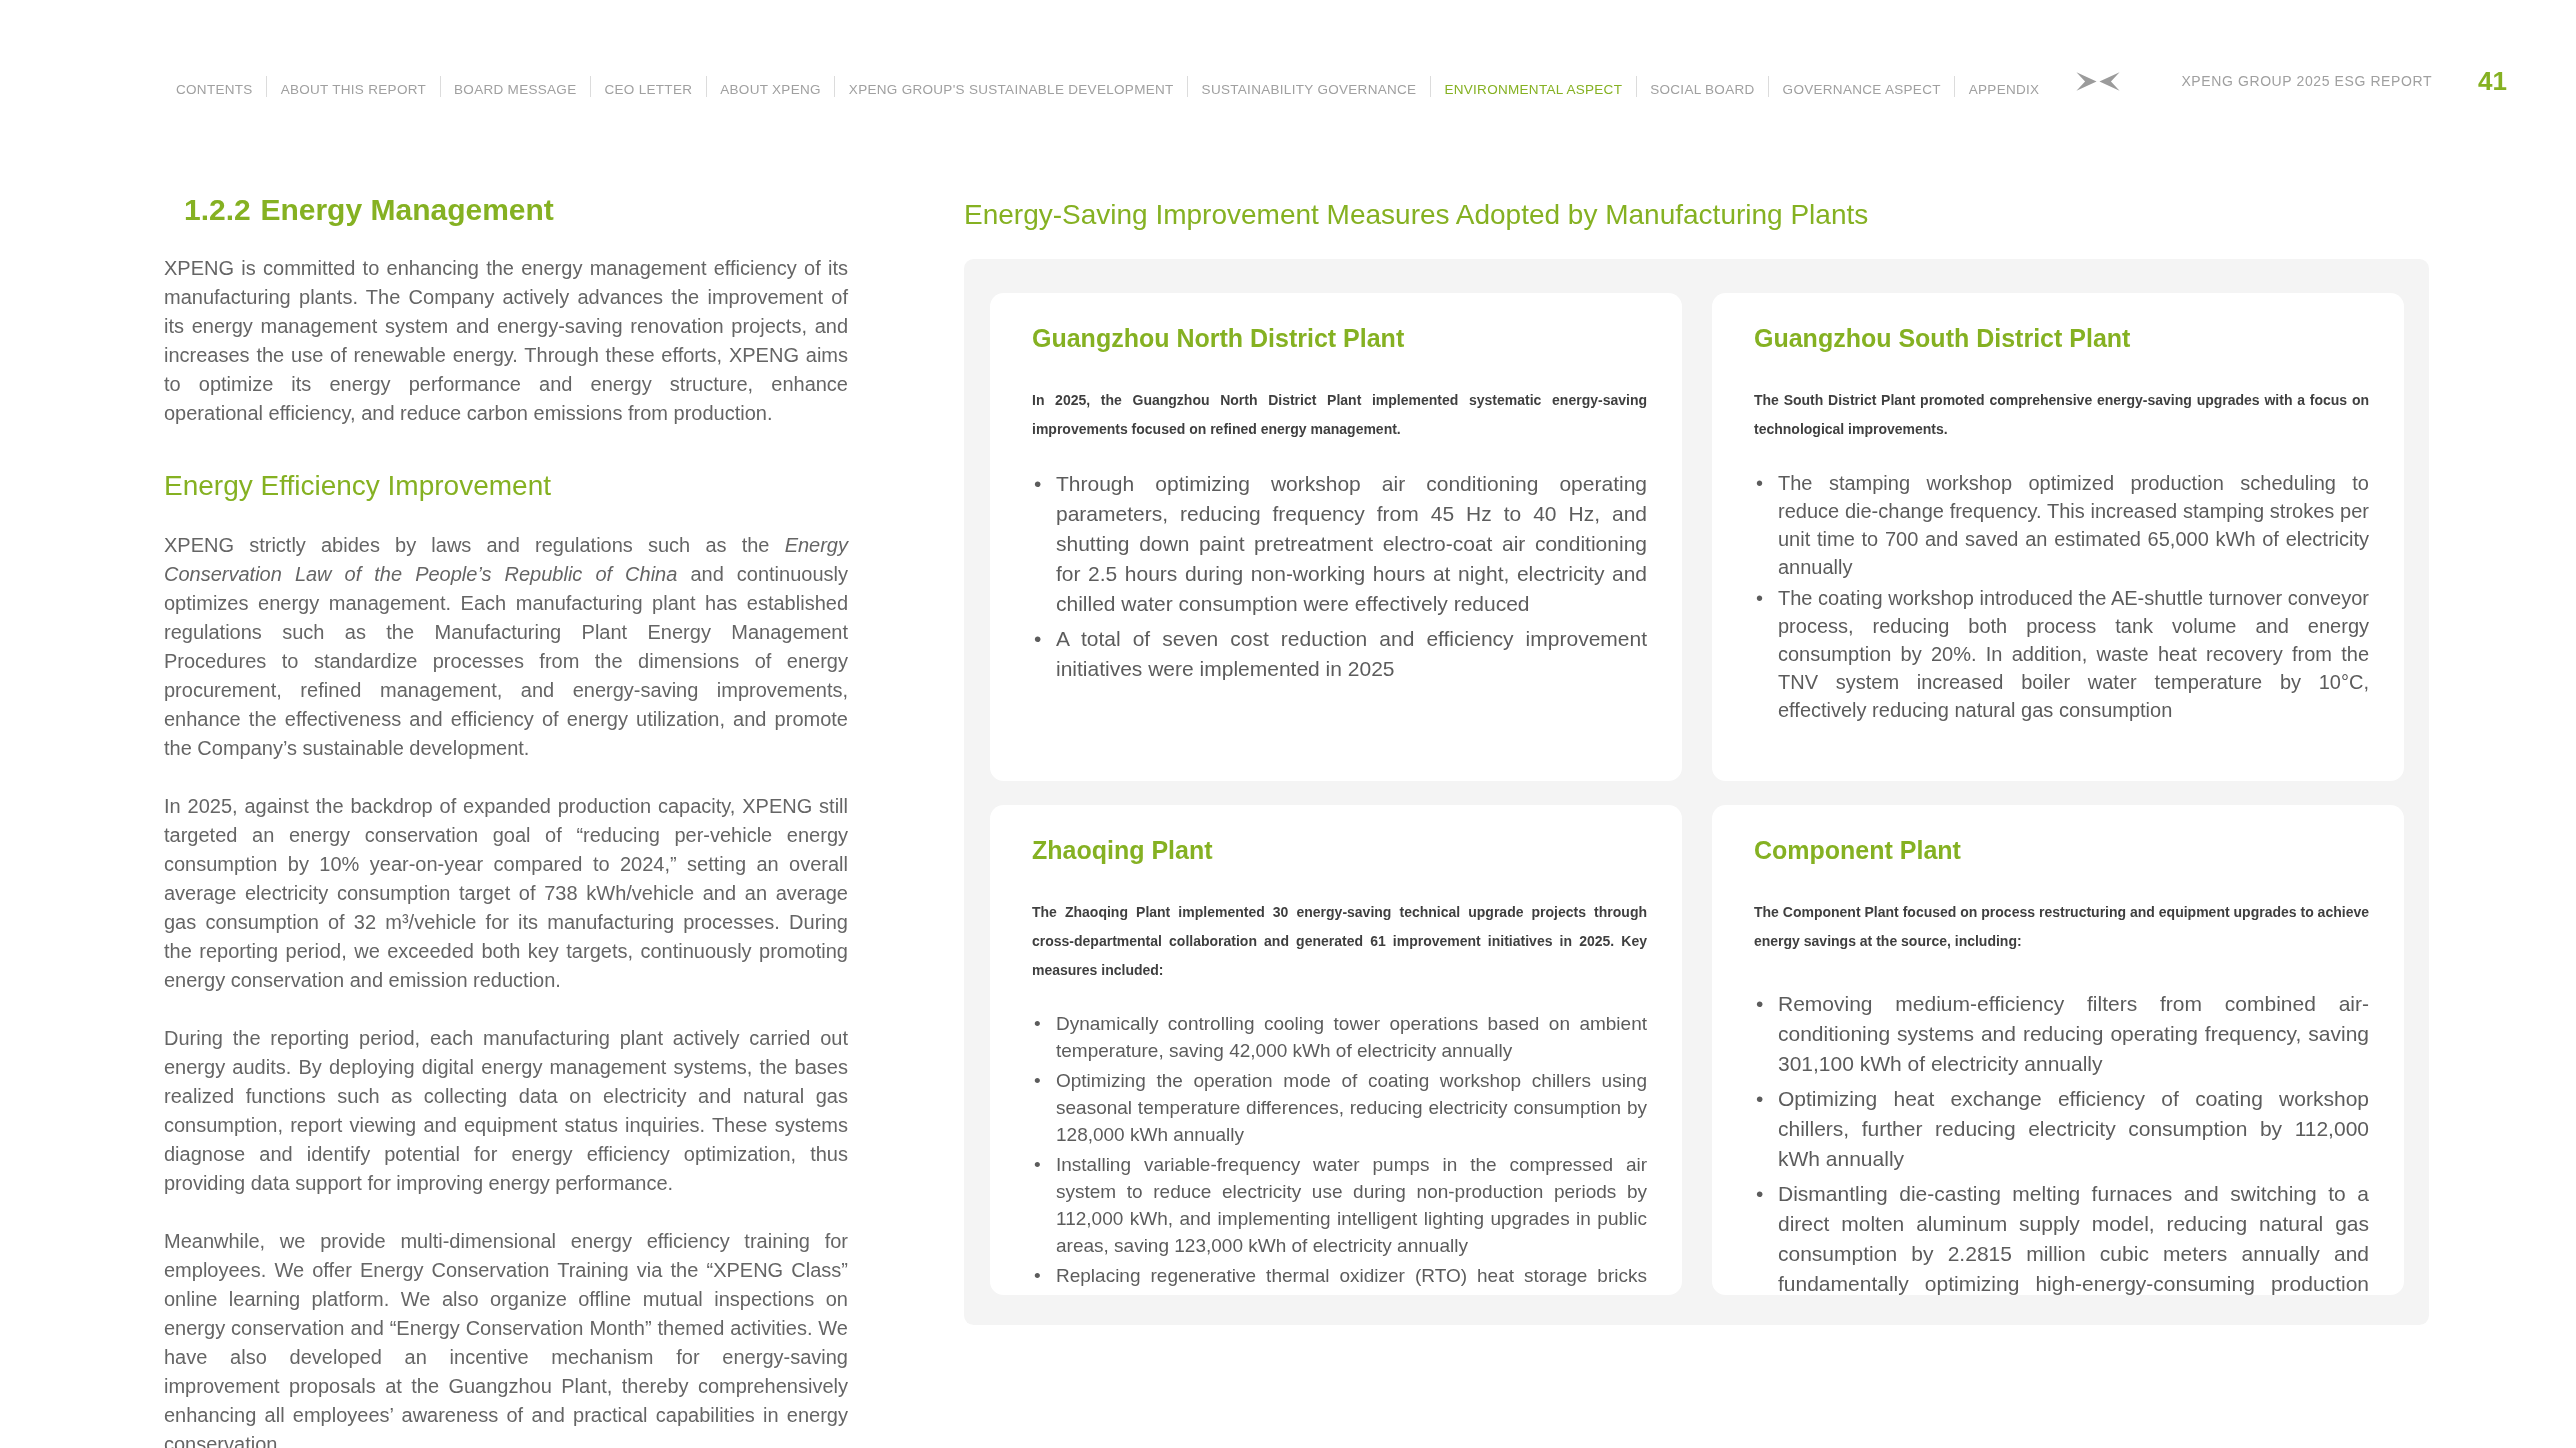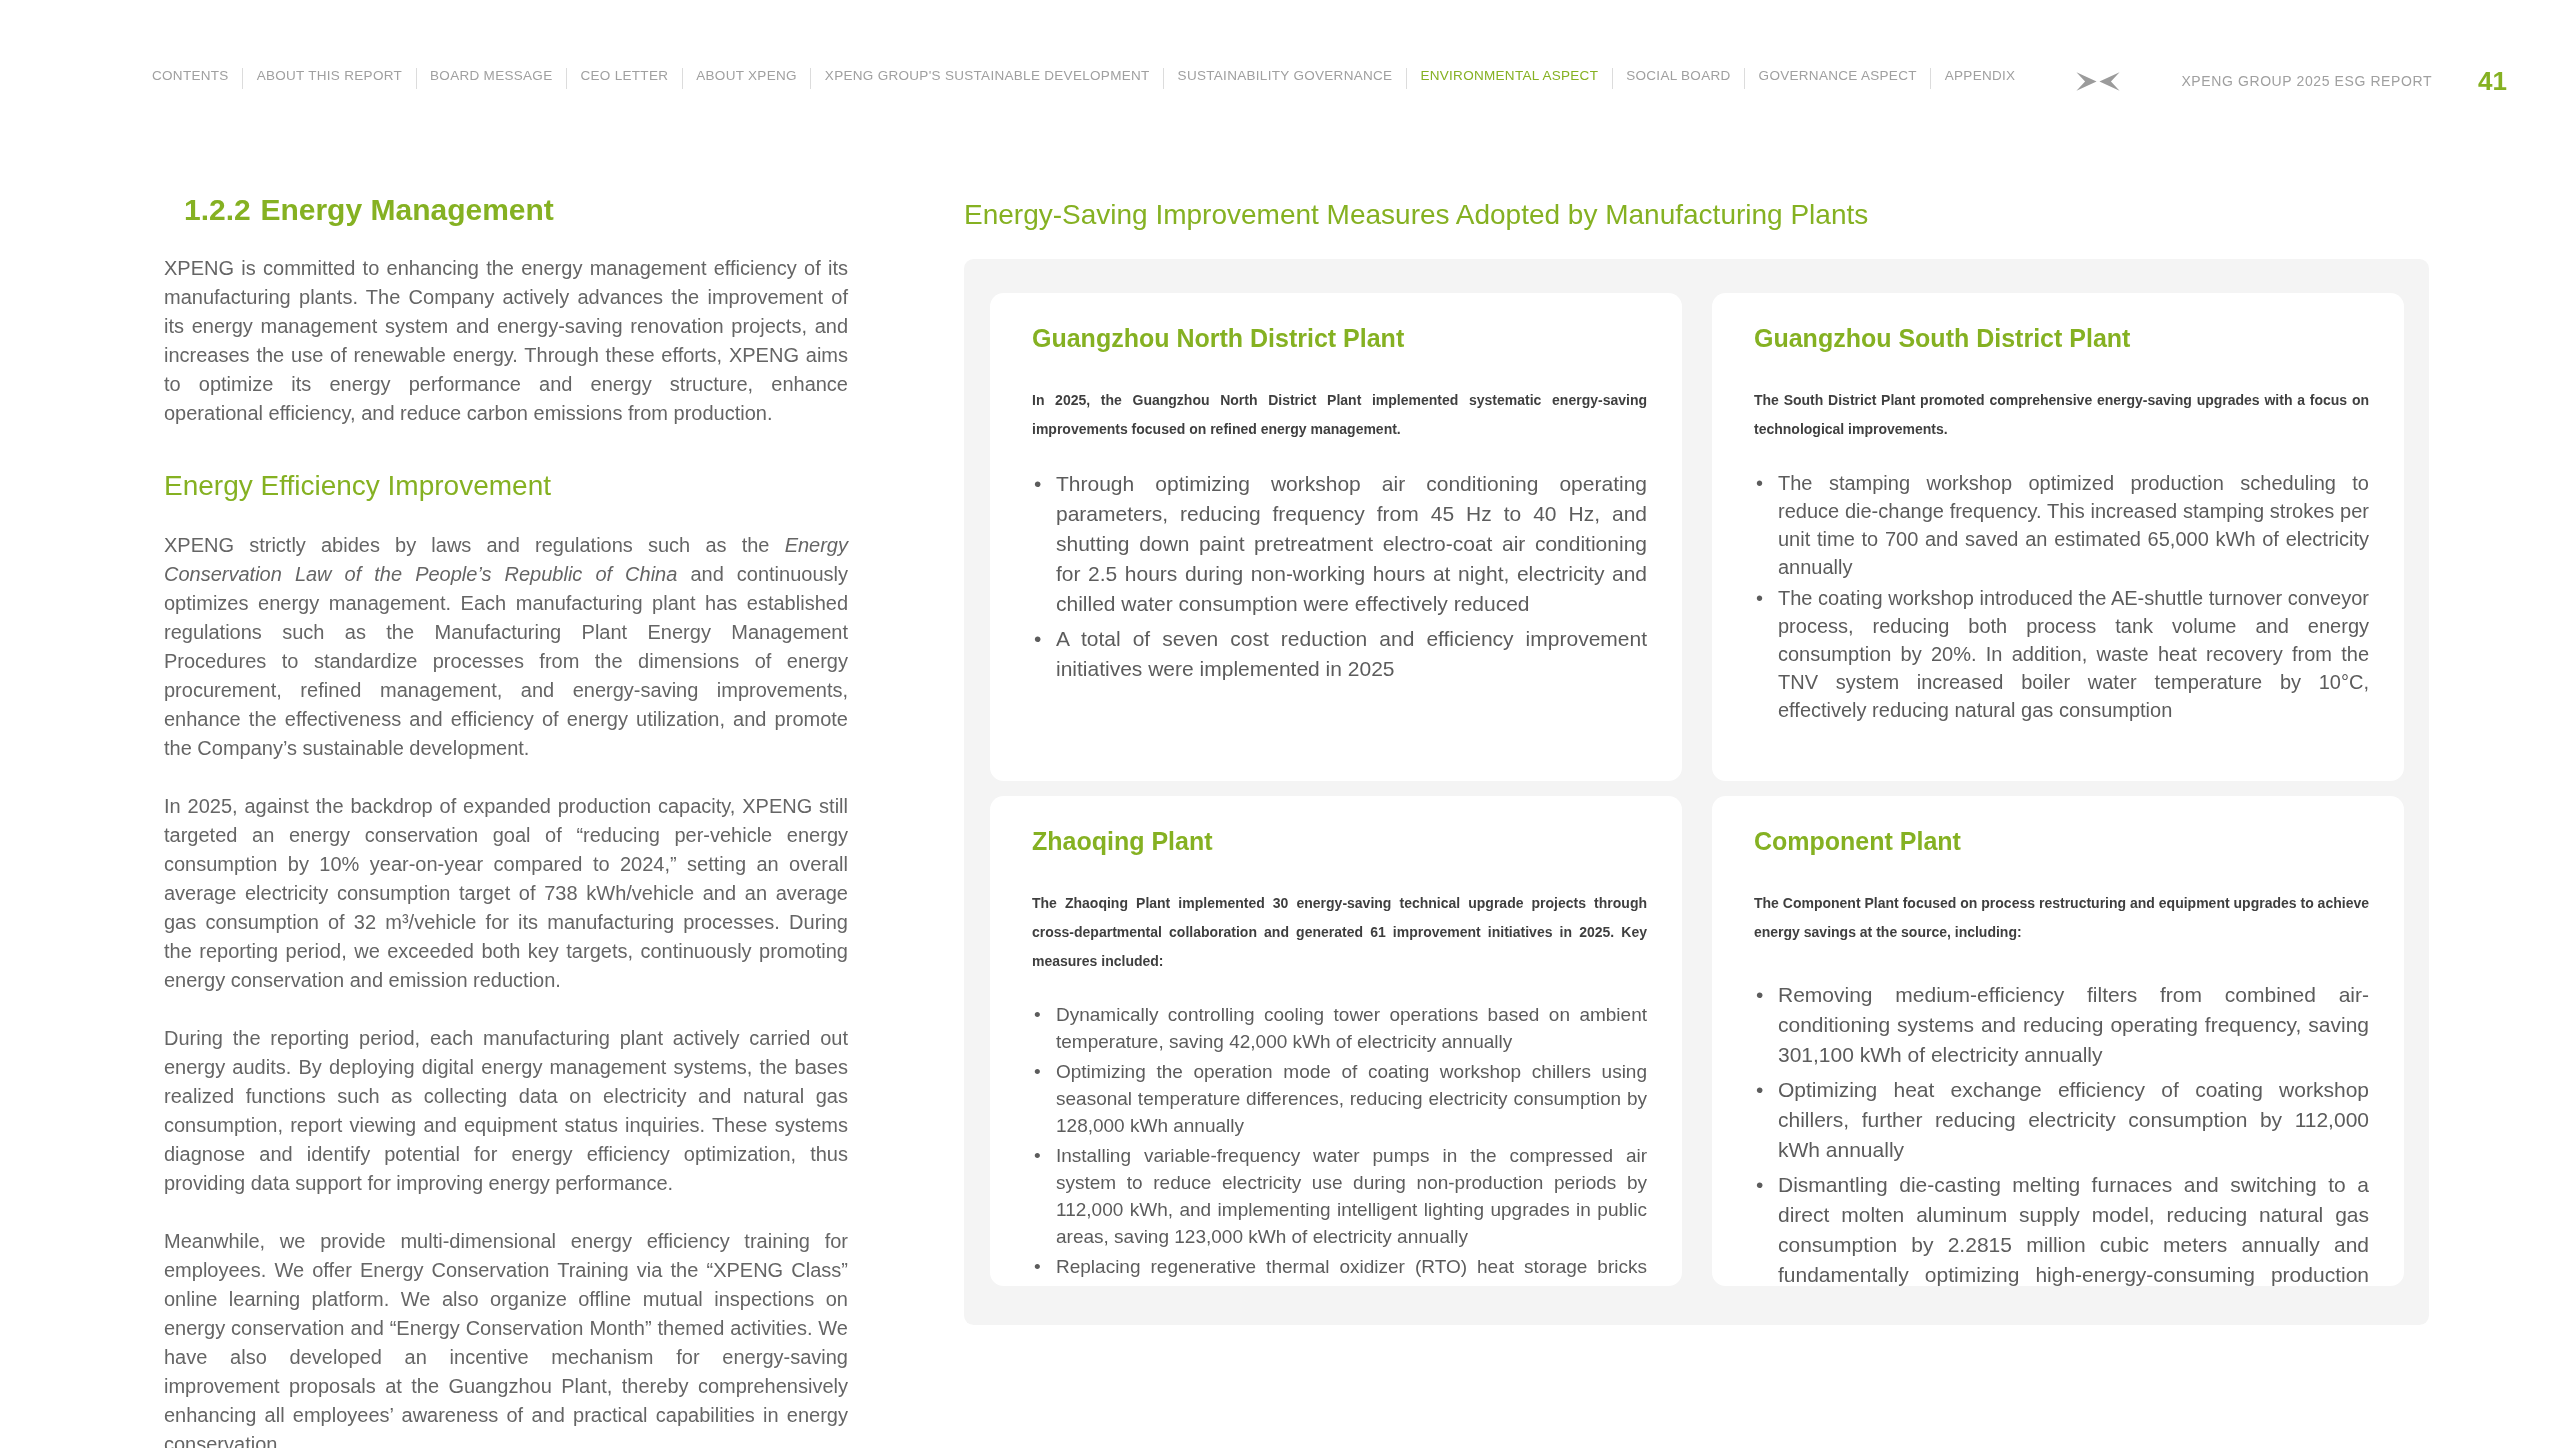--- a/index.html
+++ b/index.html
@@ -14,22 +14,22 @@
   *{margin:0;padding:0;box-sizing:border-box;}
   html,body{background:#fff;}
   body{
     width:2576px;height:1449px;position:relative;overflow:hidden;
     font-family:"Liberation Sans", sans-serif;
     -webkit-font-smoothing:antialiased;
   }
 
   
   .topnav{
-    position:absolute;left:152px;top:68px;height:29px;
-    display:flex;align-items:flex-start;
+    position:absolute;left:176px;top:68px;height:29px;
+    display:flex;align-items:flex-end;
   }
   .nav-item{
     font-size:13.5px;letter-spacing:0.3px;color:var(--nav-gray);
     padding:0 13.5px;white-space:nowrap;cursor:pointer;
   }
   .nav-item:first-child{padding-left:0;}
   .nav-item.active{color:var(--green);}
   .nav-sep{width:1px;height:21px;background:var(--sep);flex:0 0 auto;}
 
   .header-right{
@@ -63,21 +63,21 @@
   
   .right-heading{
     position:absolute;left:964px;top:199px;
     color:var(--green);font-size:28px;font-weight:400;
   }
   .panel{
     position:absolute;left:964px;top:259px;width:1465px;height:1066px;
     background:var(--panel);border-radius:9.7px;
     padding:34px 26px 24px 26px;
     display:grid;grid-template-columns:692px 692px;grid-template-rows:488px 490px;
-    gap:15px 30px;
+    gap:24px 30px;
   }
   .card{
     background:#fff;border-radius:13.5px;
     padding:31px 35px 23px 42px;overflow:hidden;
   }
   .card h4{
     color:var(--green);font-size:25px;font-weight:700;margin-bottom:33px;
   }
   .card .intro{
     font-size:14px;line-height:29px;font-weight:700;color:var(--intro);

